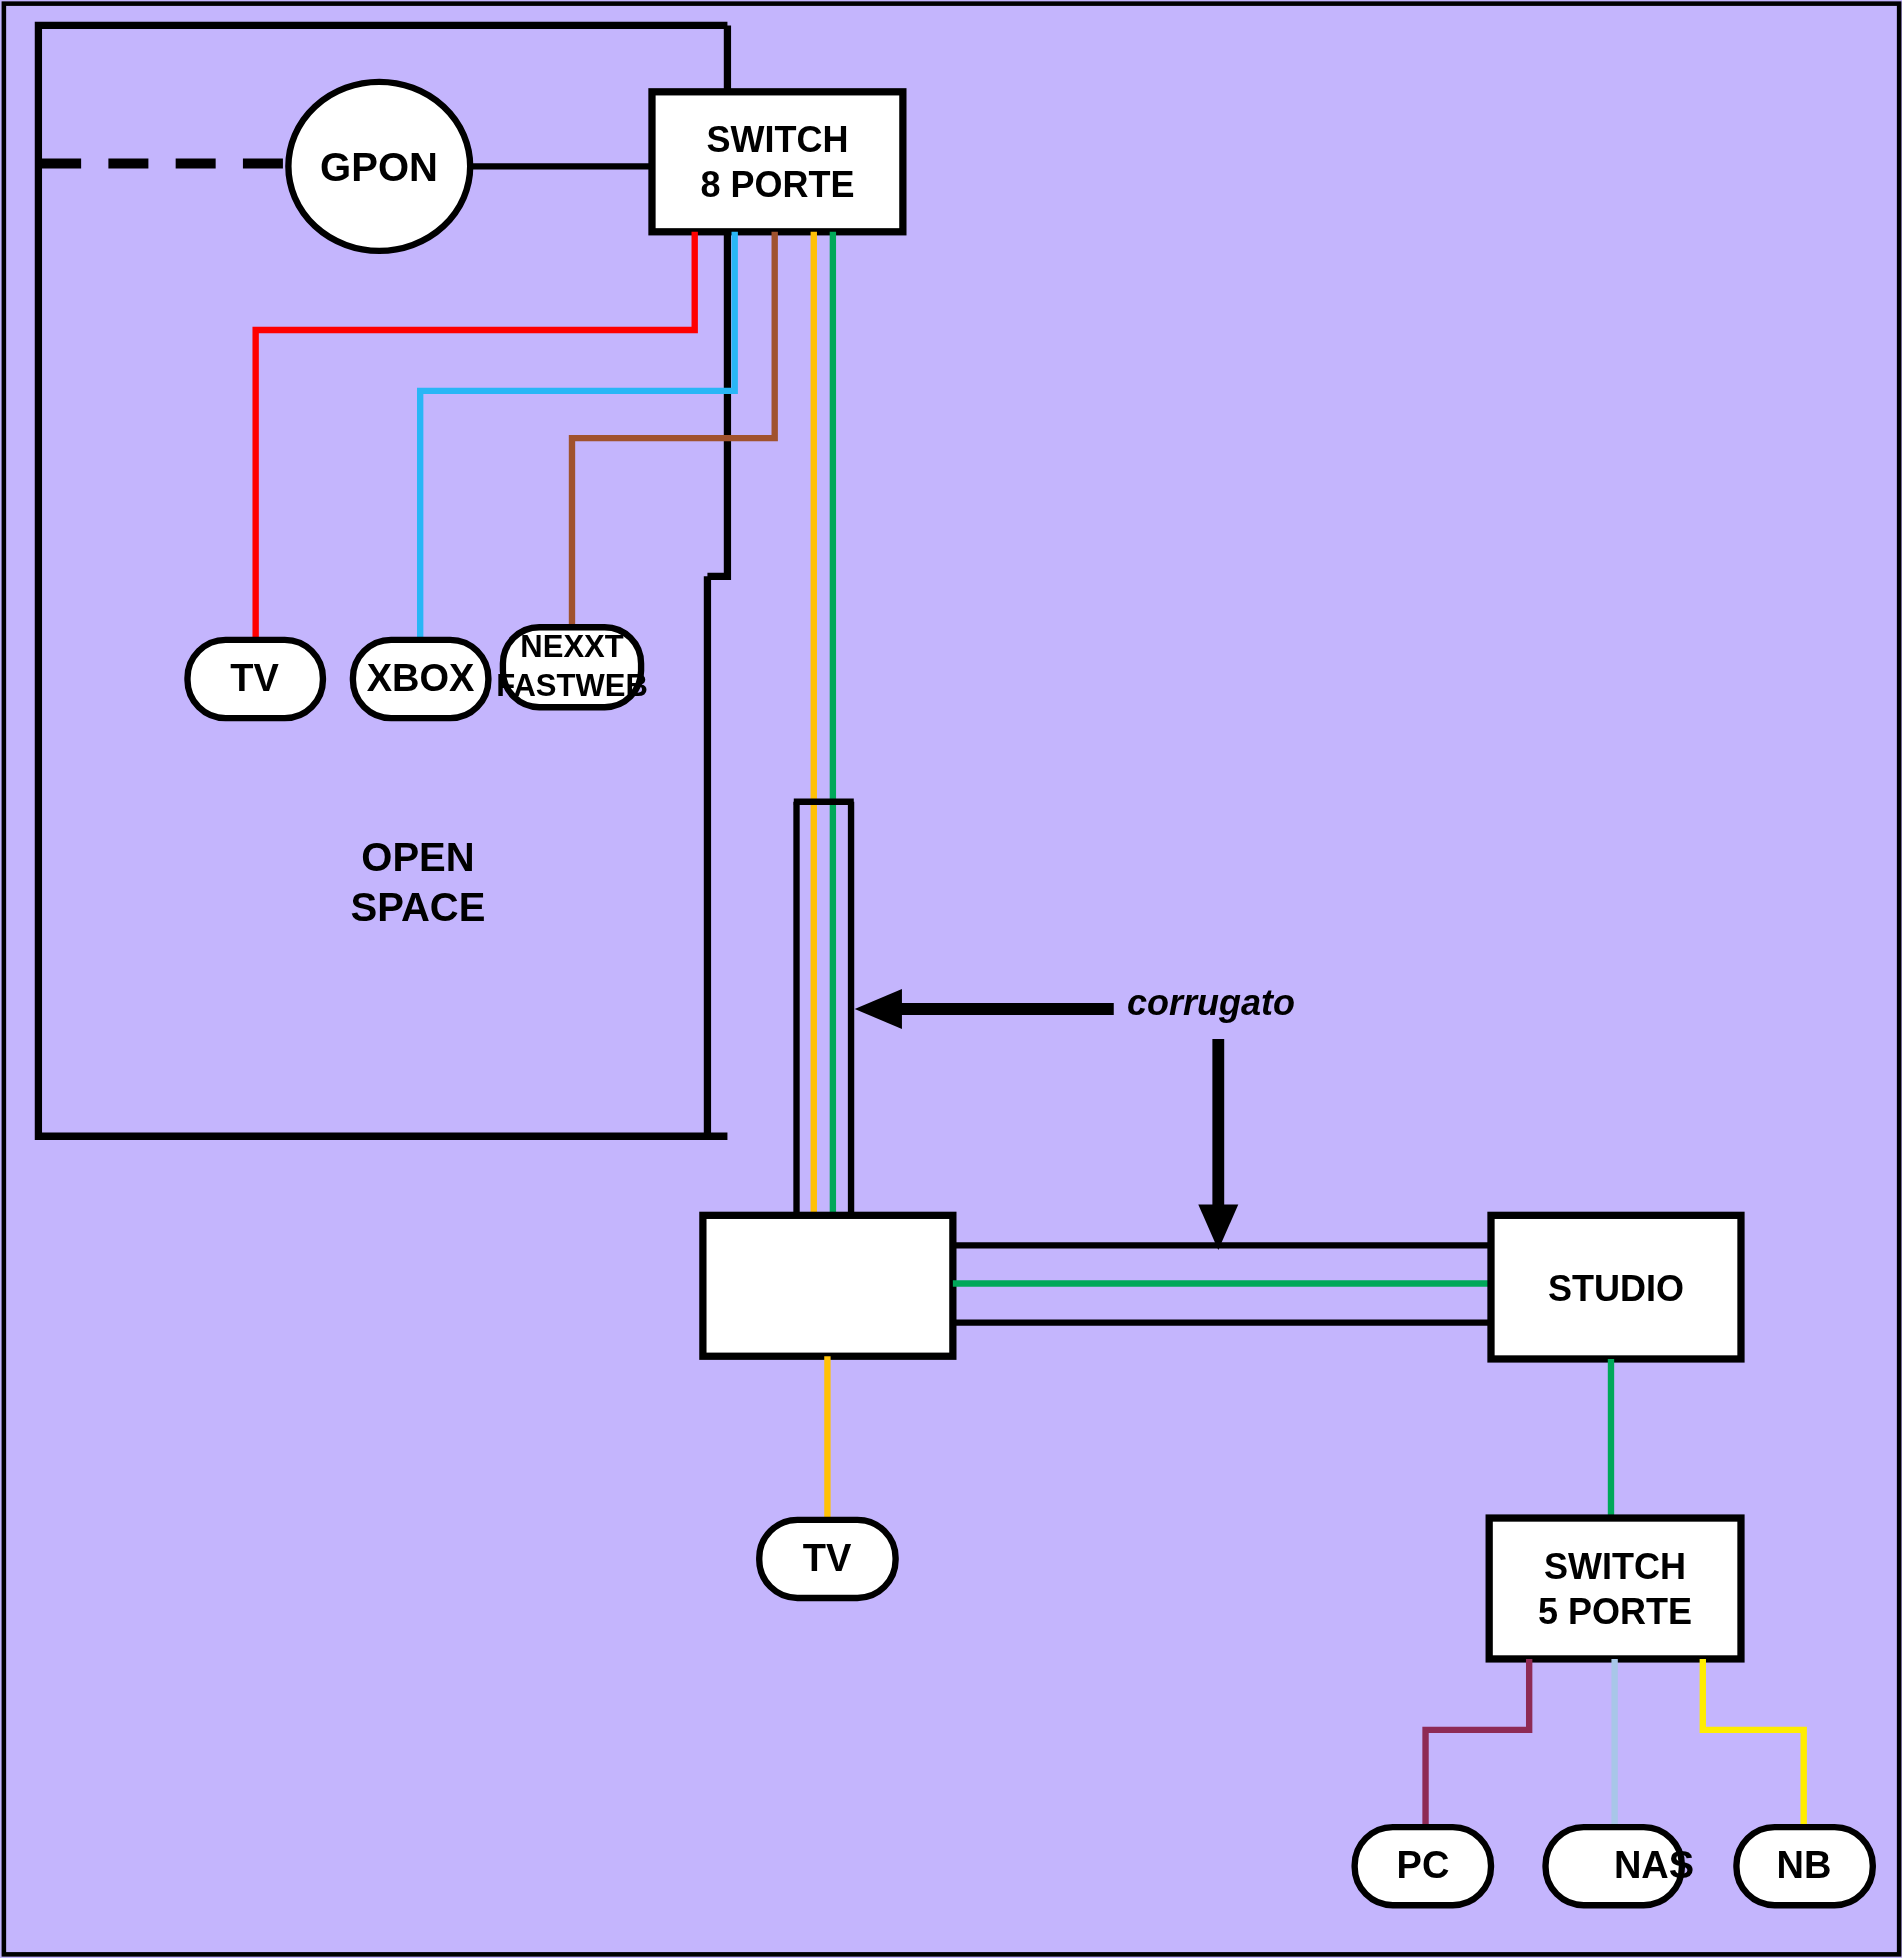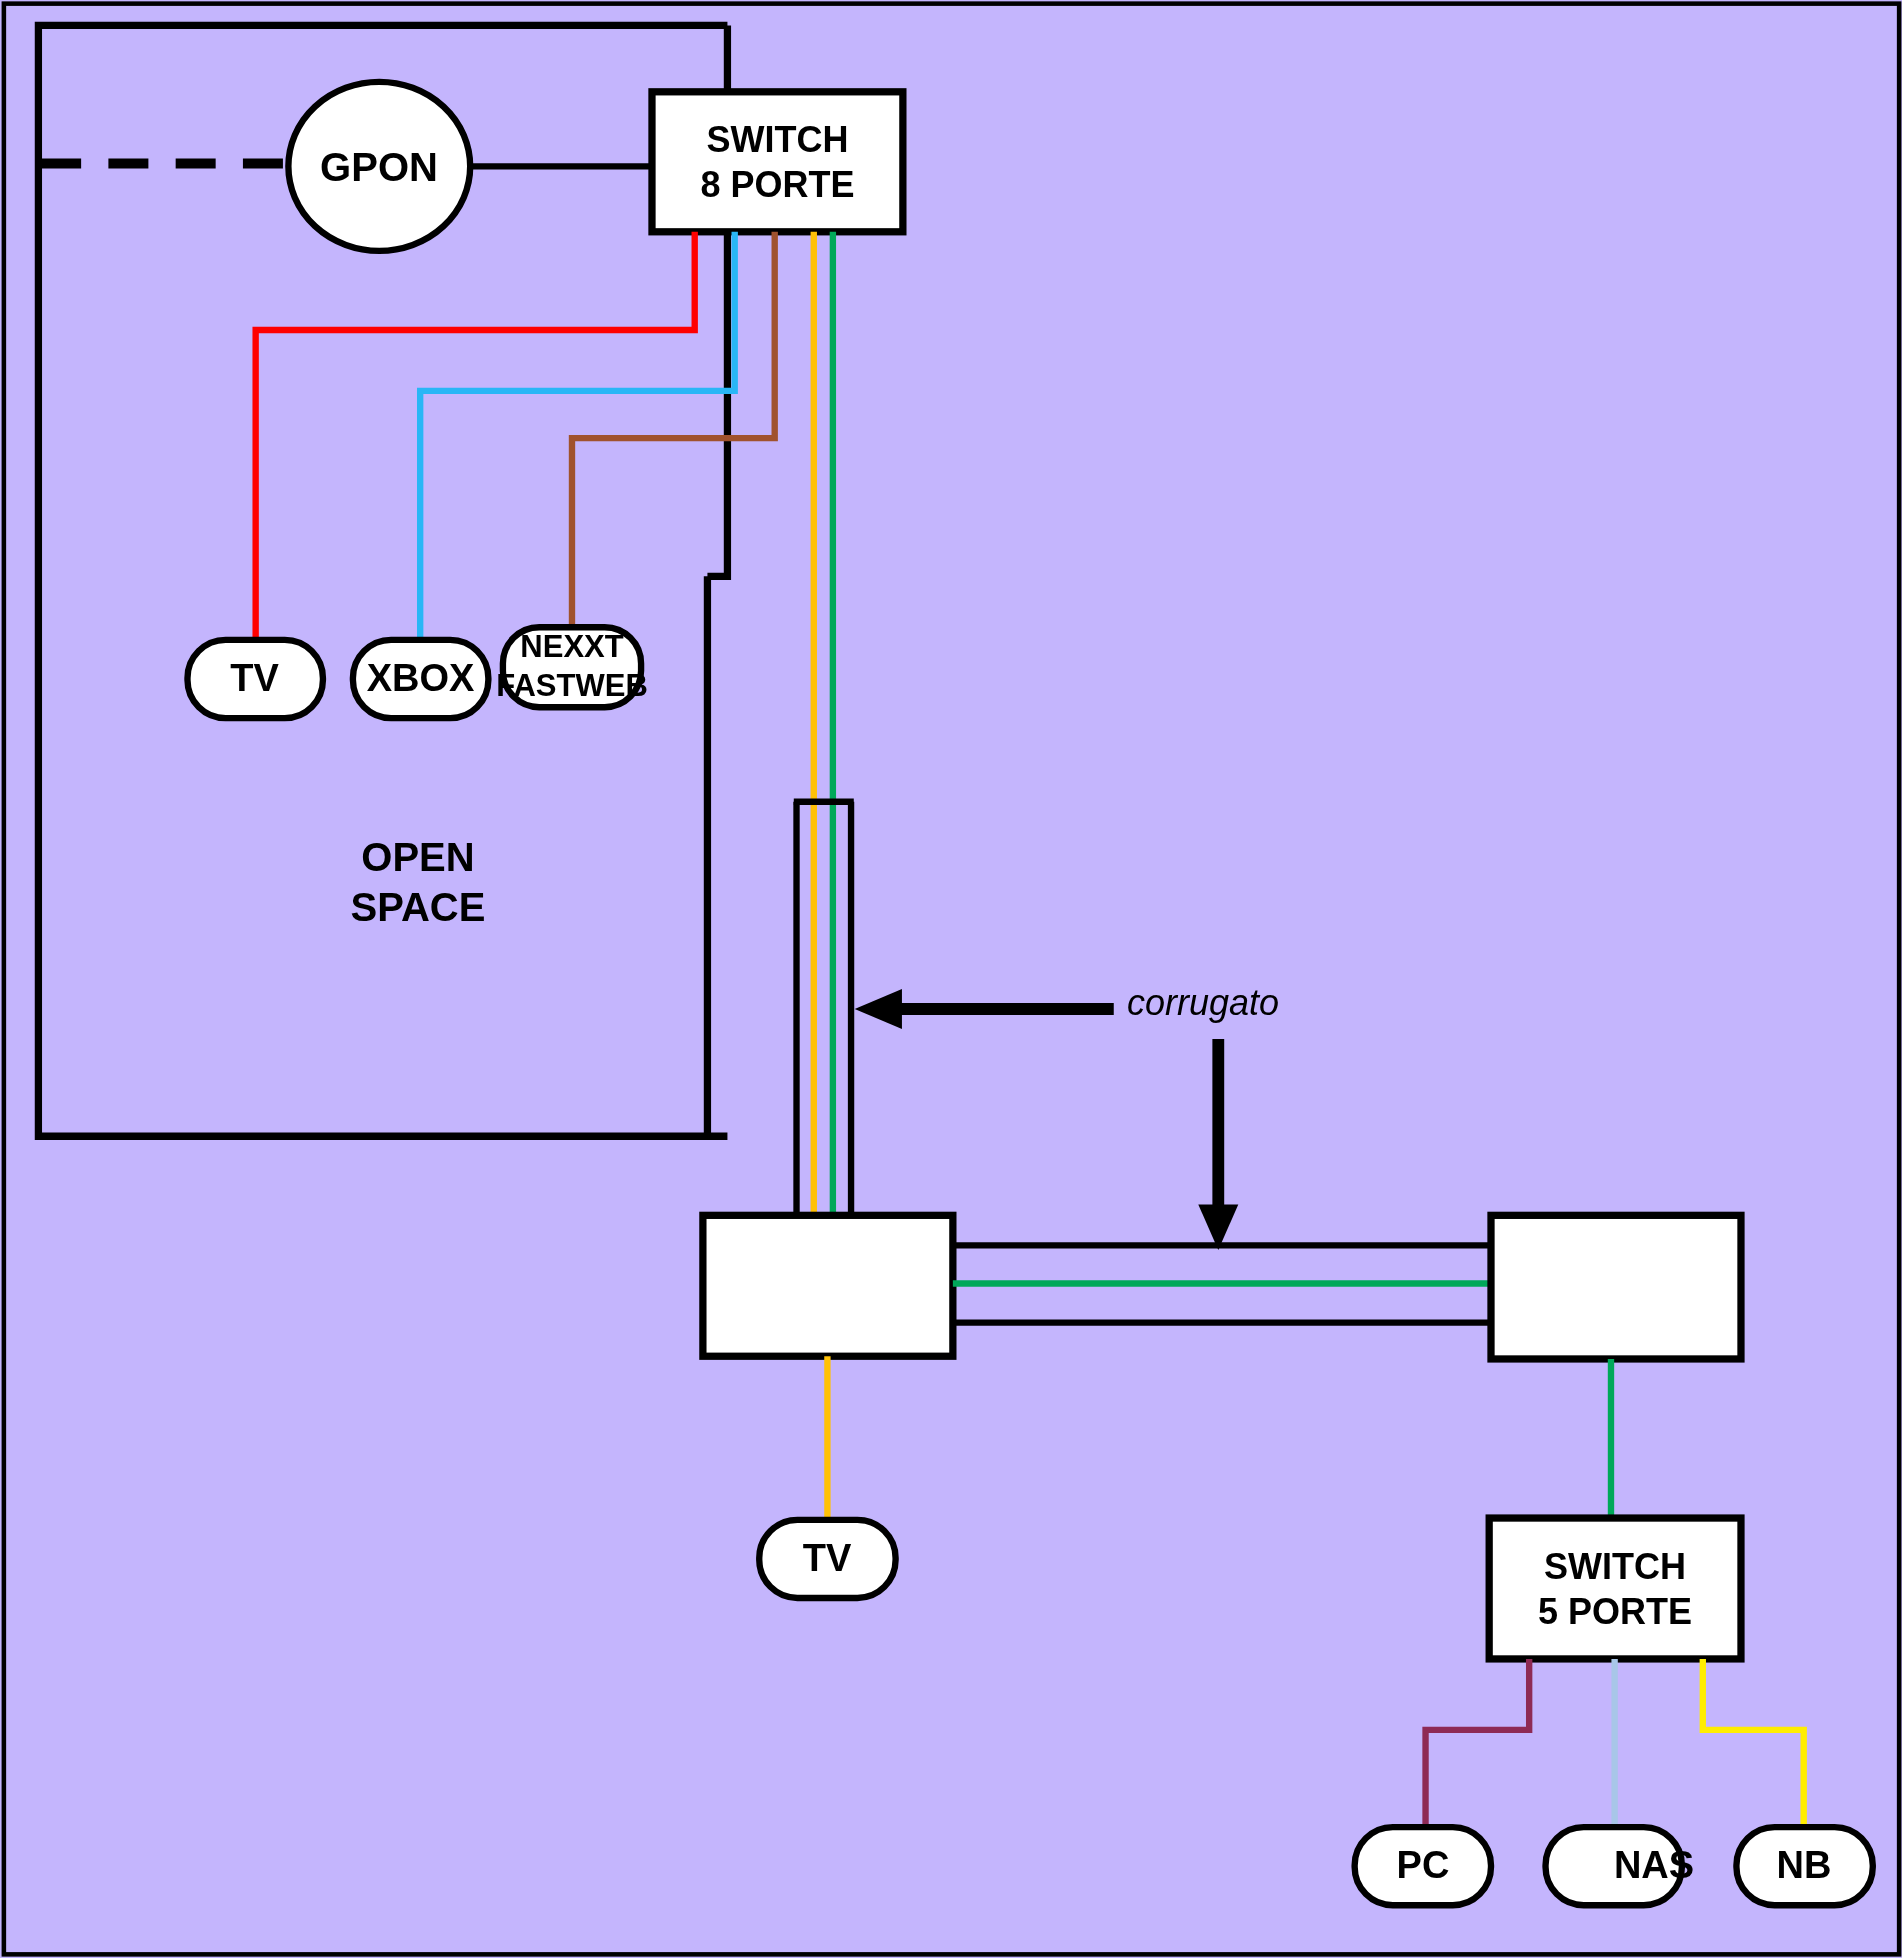--- a/index.html
+++ b/index.html
@@ -2,21 +2,21 @@
 <html style="font-size:14.5px"><head>
 <meta charset="utf-8">
 <style>
   html,body{margin:0;padding:0;background:#ffffff;}
   body{font-family:"Liberation Sans",sans-serif;}
   #stage{position:relative;width:1903px;height:1958px;background:#c4b5fd;overflow:hidden;}
   svg.layer{position:absolute;left:0;top:0;width:1903px;height:1958px;}
   .lbl{position:absolute;font-family:"Liberation Sans",sans-serif;font-weight:bold;color:#000;
        display:flex;align-items:center;justify-content:center;text-align:center;line-height:1.25;
        white-space:pre-line;pointer-events:none;}
-  .lbl-italic{font-style:italic;font-weight:normal;}
+  .lbl-italic{font-style:italic;font-weight:bold;}
 </style>
 </head>
 <body>
 
 <div id="stage">
 
   <svg class="layer" viewBox="0 0 2093 2154" xmlns="http://www.w3.org/2000/svg">
 
     <rect x="4" y="4" width="2085" height="2146" fill="none" stroke="#000" stroke-width="5"></rect>
 
@@ -101,20 +101,21 @@
   <div class="lbl" style="left:503px;top:627px;width:138px;height:80px;font-size:31px;">NEXXT
 FASTWEB</div>
 
   <div class="lbl" style="left:318px;top:862px;width:200px;height:40px;font-size:40px;">OPEN SPACE</div>
 
   <div class="lbl lbl-italic" style="left:1127px;top:980px;width:218px;height:44px;font-size:36px;justify-content:flex-start;">corrugato</div>
 
 
   <div class="lbl" style="left:759px;top:1520px;width:136px;height:78px;font-size:38px;">TV</div>
 
+  <div class="lbl" style="left:1491px;top:1216px;width:250px;height:144px;font-size:36px;">STUDIO</div>
 
   <div class="lbl" style="left:1489px;top:1518px;width:252px;height:141px;font-size:36px;">SWITCH
 5 PORTE</div>
 
   <div class="lbl" style="left:1355px;top:1827px;width:136px;height:78px;font-size:38px;">PC</div>
 
   <div class="lbl" style="left:1586px;top:1827px;width:136px;height:78px;font-size:38px;">NAS</div>
 
   <div class="lbl" style="left:1736px;top:1827px;width:136px;height:78px;font-size:38px;">NB</div>
 

